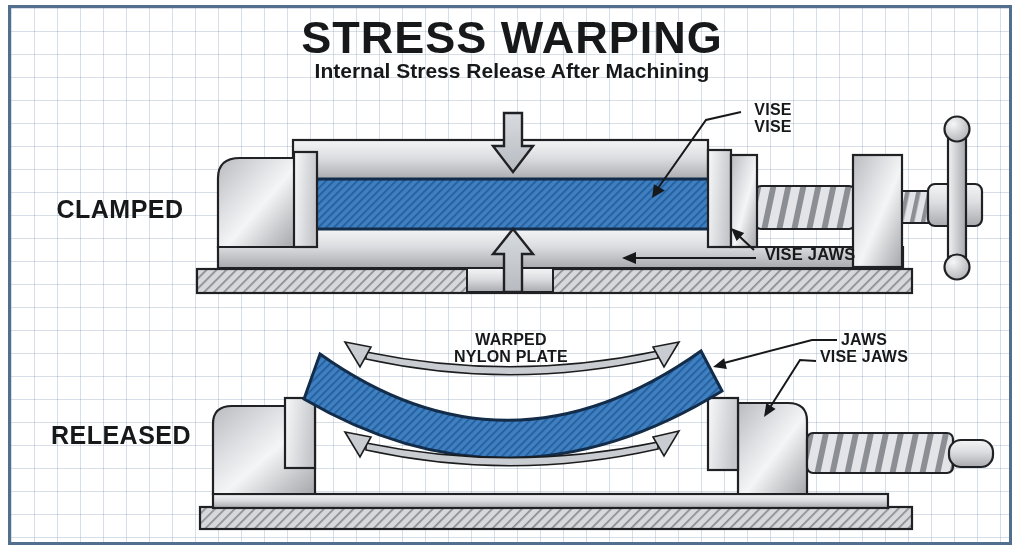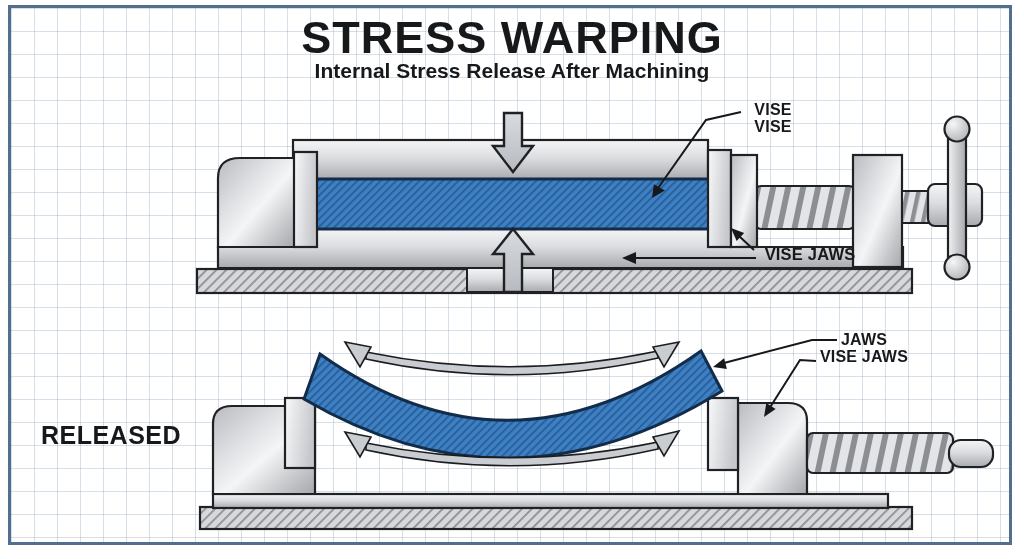--- a/index.html
+++ b/index.html
@@ -136,27 +136,32 @@
         <polygon points="713,367 726.9,368.9 724.1,358.3" fill="#17181a" stroke="none"></polygon>
         <path d="M816,361 L800,360 L769,409"></path>
         <polygon points="764,417 775.6,408.9 766.3,403.1" fill="#17181a" stroke="none"></polygon>
       </g>
     </g>
   </svg>
 
   <div class="lbl subtitle" style="left:512px;top:60px">Internal Stress Release After Machining</div>
   <div class="lbl title" style="left:512px;top:14px">STRESS WARPING</div>
 
-  <div class="lbl side" style="left:111px;top:422px">RELEASED</div>
+  <div class="lbl side" style="left:120px;top:196px">CLAMPED</div>
+  <div class="lbl side" style="left:121px;top:422px">RELEASED</div>
 
   <div class="lbl anno" style="left:773px;top:102px">
     <div>VISE</div>
     <div>VISE</div>
   </div>
 
   <div class="lbl anno" style="left:810px;top:246px;font-size:16.5px">VISE JAWS</div>
 
+  <div class="lbl anno" style="left:511px;top:332px">
+    <div>WARPED</div>
+    <div>NYLON PLATE</div>
+  </div>
 
   <div class="lbl anno" style="left:864px;top:332px">
     <div>JAWS</div>
     <div>VISE JAWS</div>
   </div>
 </div>
 
 </body></html>

